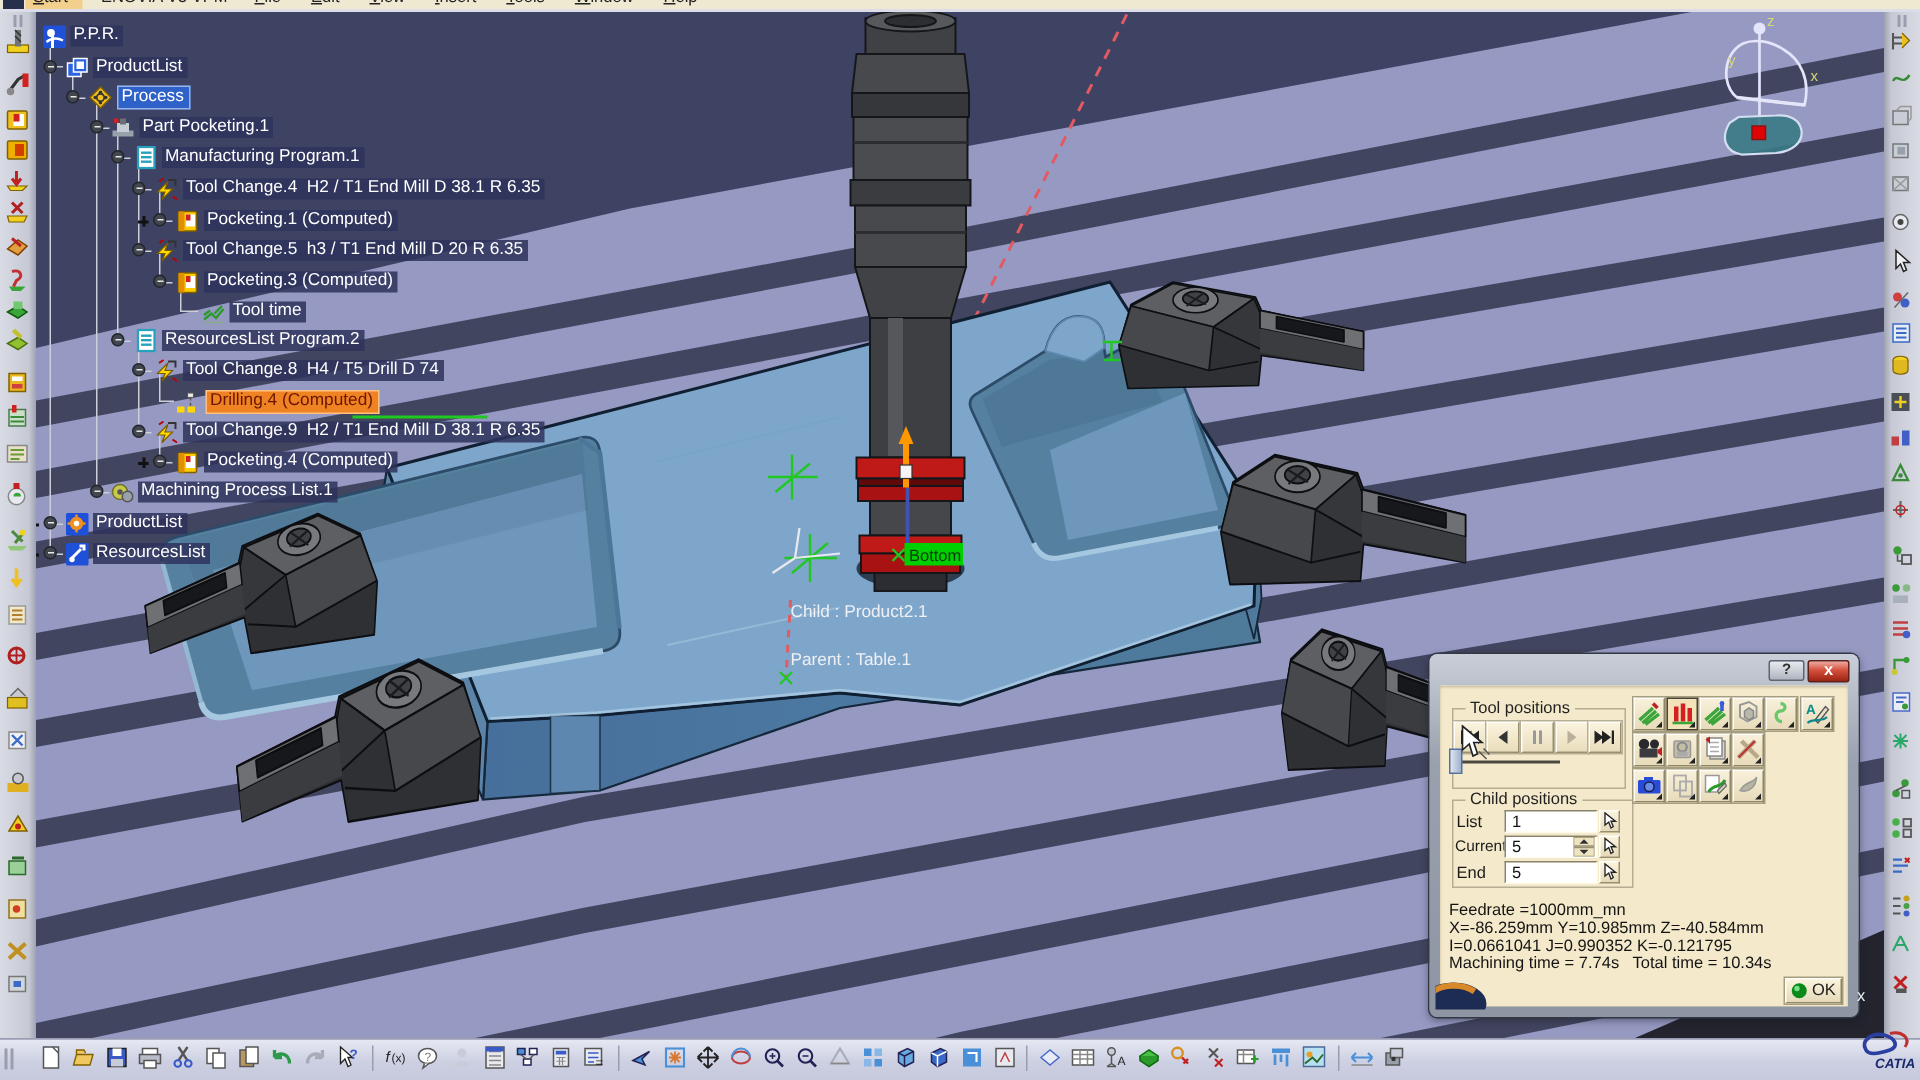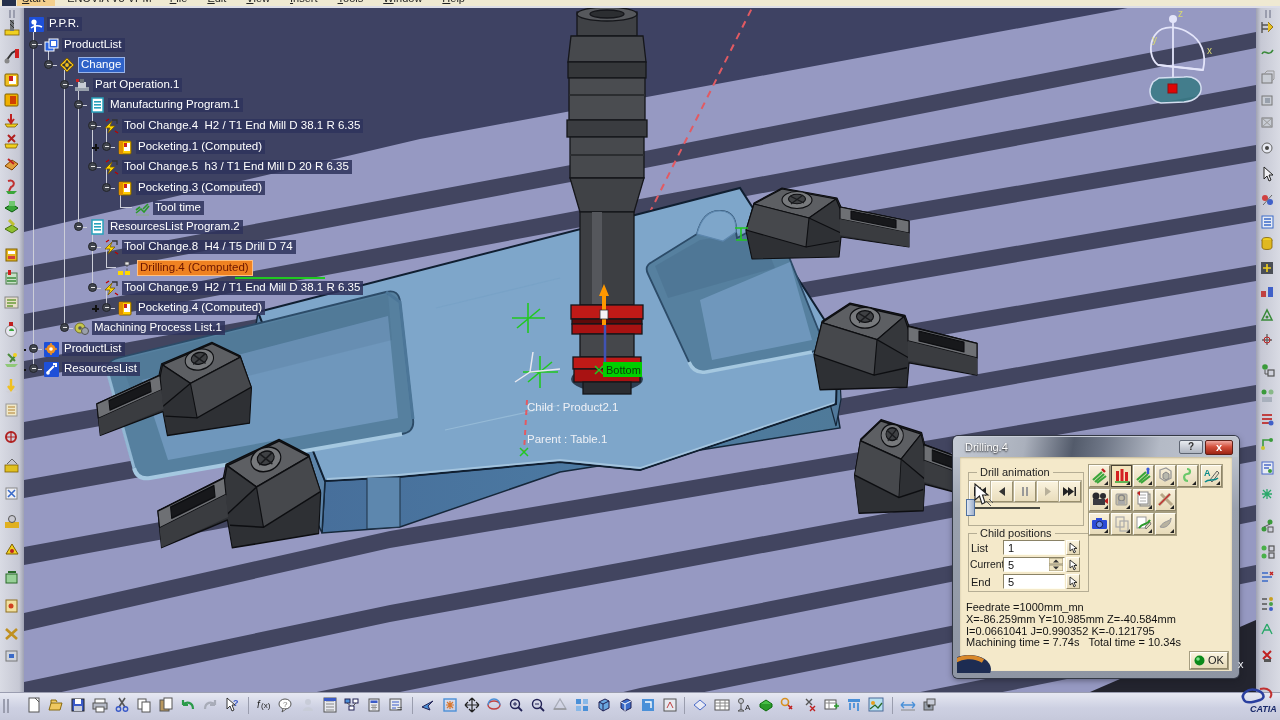--- a/index.html
+++ b/index.html
@@ -236,30 +236,30 @@
   </div>
 <div class="trow" style="left:59px;top:57px">
 <svg width="17" height="17">
       <path d="M8,1 L15,8 L8,15 L1,8 Z" fill="#f0c020" stroke="#806000"></path>
       <circle cx="8" cy="8" r="2.5" fill="none" stroke="#333" stroke-width="1.2"></circle>
       <circle cx="8" cy="4.5" r="1.2" fill="#333"></circle>
       <circle cx="11.5" cy="8" r="1.2" fill="#333"></circle>
       <circle cx="8" cy="11.5" r="1.2" fill="#333"></circle>
       <circle cx="4.5" cy="8" r="1.2" fill="#333"></circle>
     </svg>
-<span class="tlbl" style="background:#2f62c8;border:1px solid #9ab4e8;top:0">Change</span>
+<span class="tlbl" style="background:#2f62c8;border:1px solid #9ab4e8;top:0">Process</span>
   </div>
 <div class="trow" style="left:74px;top:77px">
 <svg width="17" height="17">
       <rect x="1" y="10" width="14" height="4" fill="#98a0ac"></rect>
       <rect x="4" y="5" width="8" height="6" fill="#c8ccd4"></rect>
       <rect x="6" y="2" width="4" height="4" fill="#6a7077"></rect>
       <rect x="2" y="2" width="3" height="3" fill="#d02020"></rect>
     </svg>
-<span class="tlbl">Part Operation.1</span>
+<span class="tlbl">Part Pocketing.1</span>
   </div>
 <div class="trow" style="left:89px;top:97px">
 <svg width="17" height="17">
       <rect x="3" y="1" width="11" height="14" fill="#fff" stroke="#28a2bc" stroke-width="1.5"></rect>
       <rect x="5" y="4" width="7" height="1.6" fill="#28a2bc"></rect>
       <rect x="5" y="7" width="7" height="1.6" fill="#28a2bc"></rect>
       <rect x="5" y="10" width="7" height="1.6" fill="#28a2bc"></rect>
     </svg>
 <span class="tlbl">Manufacturing Program.1</span>
   </div>
@@ -800,30 +800,27 @@
 .gbl{position:absolute;top:-7px;left:8px;background:#f4e9ca;padding:0 3px;font-size:11px;color:#222;line-height:12px;white-space:nowrap;}
 .pbtn{position:absolute;width:22px;height:21px;background:linear-gradient(180deg,#faf3de,#e9ddbc);border:1px solid;border-color:#fffef8 #998f6e #998f6e #fffef8;box-shadow:0 0 0 1px #b8b096;box-sizing:border-box;}
 .ibtn{position:absolute;width:21px;height:22px;background:linear-gradient(180deg,#f8f0da,#e7dbba);border:1px solid;border-color:#fffef8 #8f8668 #8f8668 #fffef8;box-shadow:0 0 0 1px #a59d80;box-sizing:border-box;}
 .ibtn:after{content:"";position:absolute;right:1px;bottom:1px;border-left:4px solid transparent;border-bottom:4px solid #222;}
 .fld{position:absolute;height:15px;background:#fff;border:1px solid;border-color:#8a8266 #fffef2 #fffef2 #8a8266;font-size:11px;color:#111;padding:1px 0 0 4px;box-sizing:border-box;}
 .sbtn{position:absolute;width:14px;height:15px;background:linear-gradient(180deg,#faf3de,#e5d9b8);border:1px solid;border-color:#fffef8 #998f6e #998f6e #fffef8;box-sizing:border-box;}
 .dlbl{position:absolute;font-size:11px;color:#1a1a1a;line-height:12px;white-space:nowrap;}
 .dtx{position:absolute;font-size:11px;color:#141414;line-height:11.8px;white-space:nowrap;}
 </style>
 <div class="abs" id="dlg">
-<div id="dlgtitle">
-      <span style="position:absolute;left:11px;top:4px;font-size:11px;color:#fff;text-shadow:0 1px 2px #000;">Drilling.4</span>
-    </div>
 <div class="abs" style="left:226px;top:4px;width:24px;height:14px;border-radius:2px;background:linear-gradient(180deg,#e8ebf0,#aeb4c0);border:1px solid #5e6572;box-sizing:border-box;text-align:center;font-size:10px;color:#333;line-height:12px;font-weight:bold;">?</div>
 <div class="abs" style="left:252px;top:4px;width:28px;height:15px;border-radius:2px;background:linear-gradient(180deg,#efa9a0,#d4503c 45%,#9c2413);border:1px solid #5e2018;box-sizing:border-box;text-align:center;font-size:11px;color:#fff;line-height:13px;font-weight:bold;">x</div>
 <div id="dlgclient"></div>
 </div>
 
 <div class="abs gb" style="left:968px;top:472px;width:114px;height:52px;z-index:21">
-    <span class="gbl">Drill animation</span>
+    <span class="gbl">Tool positions</span>
   </div>
 <div class="abs pbtn" style="left:969px;top:481px;z-index:22"><svg width="20" height="19">
       <path d="M5,9.5 L11,5 L11,14 Z M10,9.5 L16,5 L16,14 Z" fill="#222"></path>
       <rect x="4" y="5" width="1.5" height="9" fill="#222"></rect>
     </svg></div>
 <div class="abs pbtn" style="left:991px;top:481px;z-index:22"><svg width="20" height="19">
       <path d="M7,9.5 L13,5 L13,14 Z" fill="#333"></path>
     </svg></div>
 <div class="abs pbtn" style="left:1014px;top:481px;z-index:22"><svg width="20" height="19">
       <rect x="7" y="5" width="2" height="9" fill="#999"></rect>

